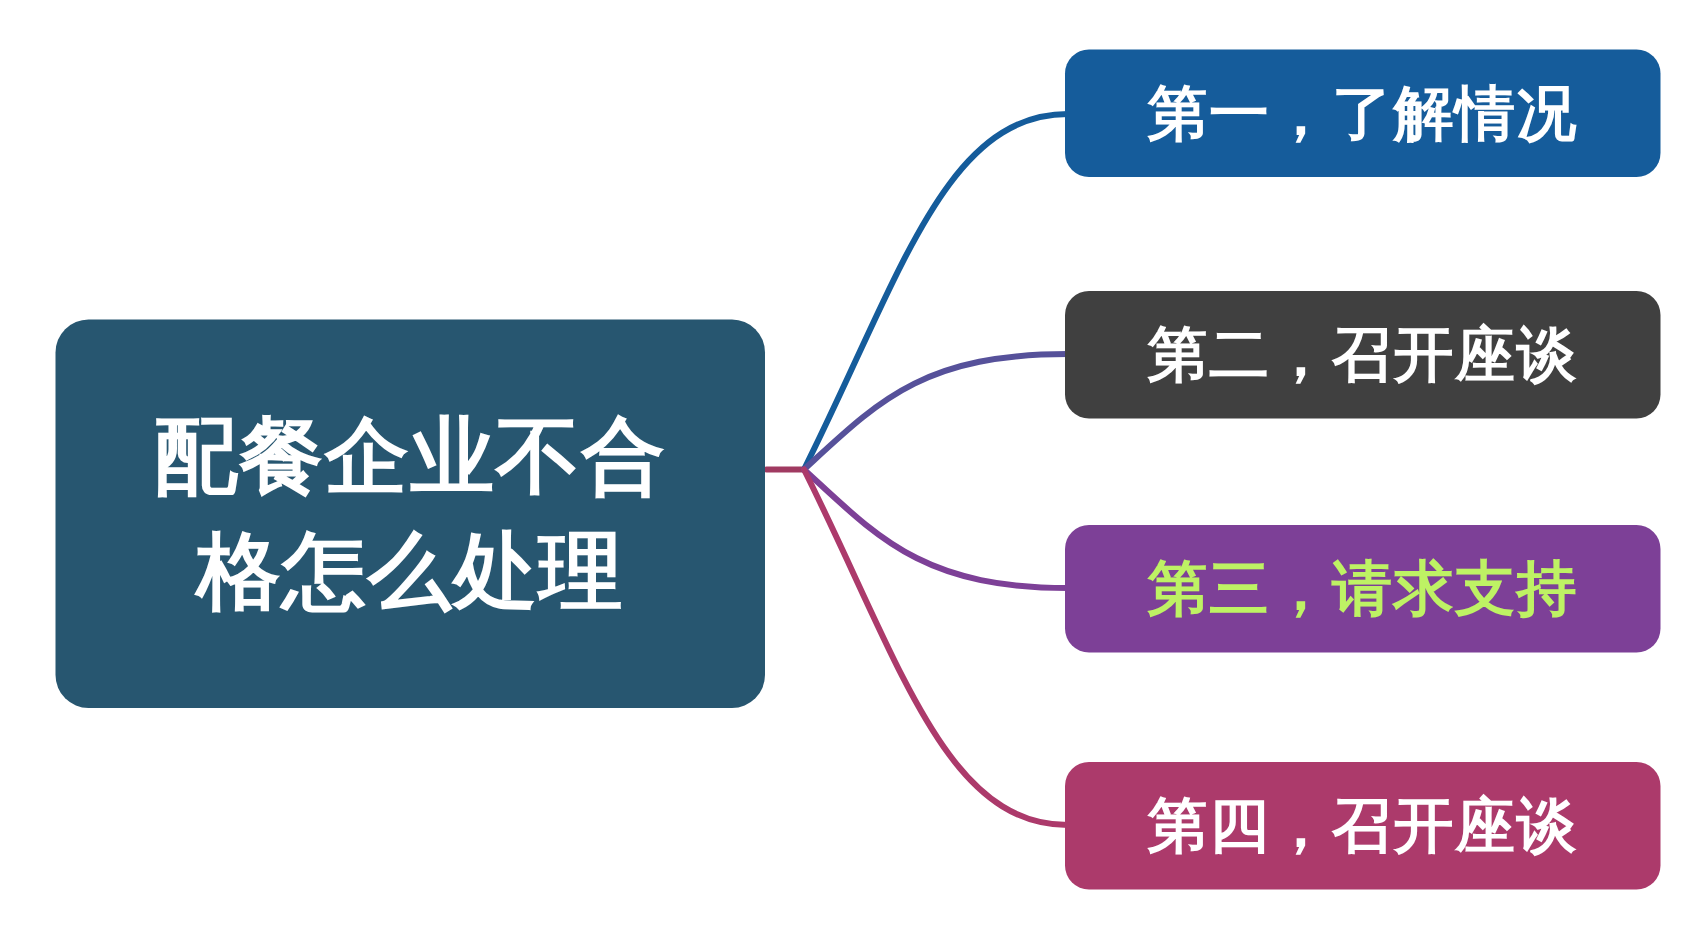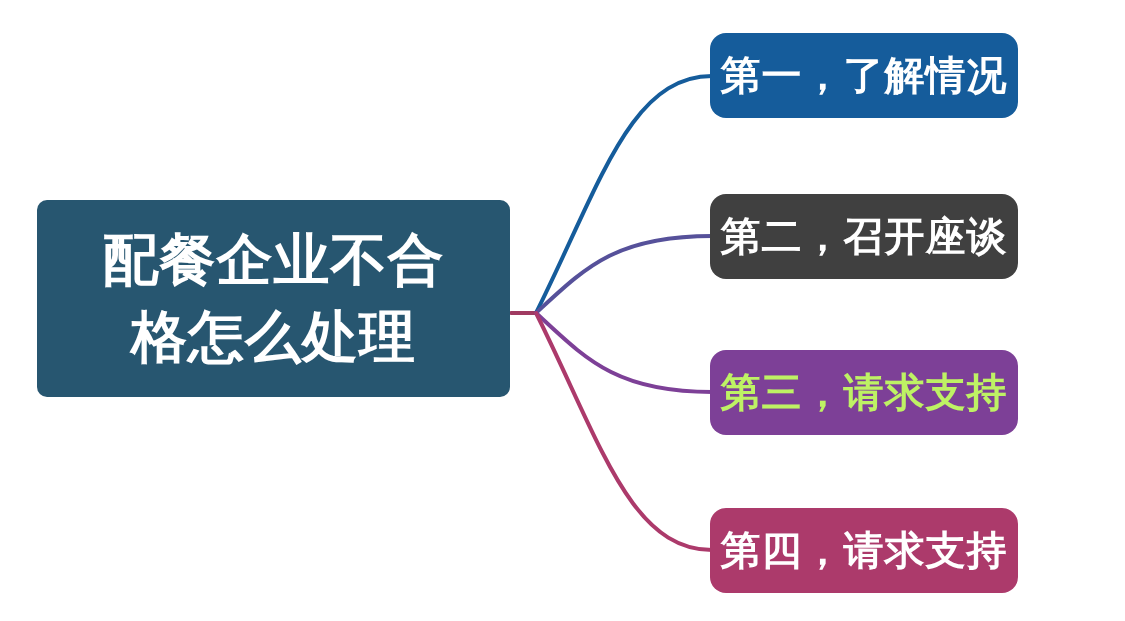--- a/index.html
+++ b/index.html
@@ -28,31 +28,31 @@
     position: absolute;
     display: flex;
     align-items: center;
     justify-content: center;
     color: #ffffff;
     font-weight: bold;
     text-align: center;
     cursor: default;
   }
   .root-node {
-    left: 37px; top: 200px;
-    width: 473px; height: 197px;
-    border-radius: 10px;
+    left: 37px; top: 213px;
+    width: 473px; height: 259px;
+    border-radius: 22px;
     font-size: 56px;
     line-height: 1.36;
     white-space: pre-line;
     letter-spacing: 1px;
   }
   .branch-node {
     left: 710px;
-    width: 308px; height: 85px;
+    width: 397px; height: 85px;
     border-radius: 16px;
     font-size: 40px;
     letter-spacing: 1px;
   }
   .branch-1 { top: 33px; }
   .branch-2 { top: 194px; }
   .branch-3 { top: 350px; }
   .branch-4 { top: 508px; }
 </style>
 </head>
@@ -70,15 +70,15 @@
 
   <div class="node root-node" style="background-color: rgb(39, 86, 112); color: rgb(255, 255, 255);">配餐企业不合
 格怎么处理</div>
 
   <div class="node branch-node branch-1" style="background-color: rgb(21, 92, 155); color: rgb(255, 255, 255);">第一，了解情况</div>
 
   <div class="node branch-node branch-2" style="background-color: #404040; color: rgb(255, 255, 255);">第二，召开座谈</div>
 
   <div class="node branch-node branch-3" style="background-color: rgb(125, 64, 151); color: #bef264;">第三，请求支持</div>
 
-  <div class="node branch-node branch-4" style="background-color: rgb(172, 58, 107); color: rgb(255, 255, 255);">第四，请求支持</div>
+  <div class="node branch-node branch-4" style="background-color: rgb(172, 58, 107); color: rgb(255, 255, 255);">第四，召开座谈</div>
 
 </div>
 
 </body></html>

